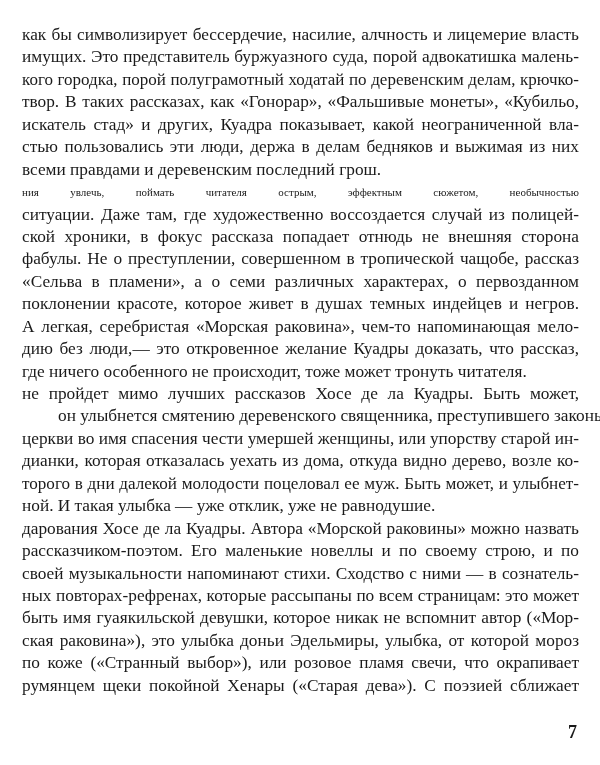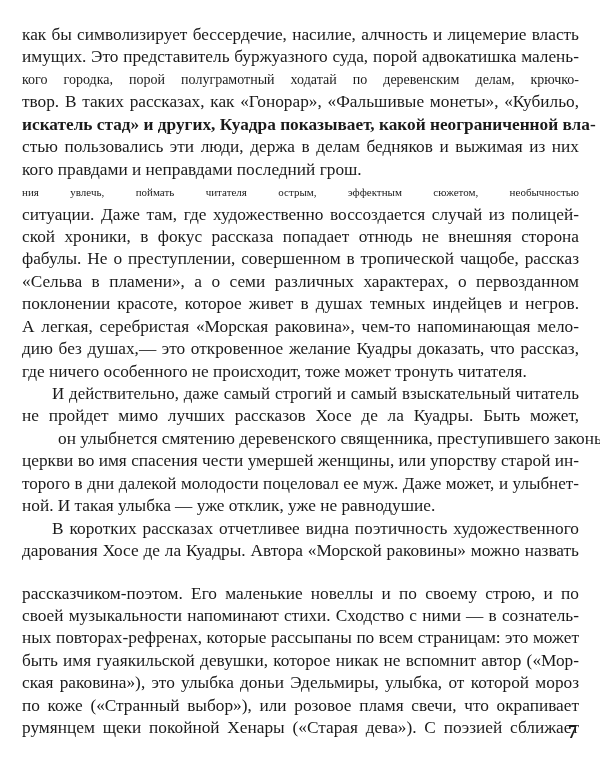--- a/index.html
+++ b/index.html
@@ -48,52 +48,51 @@
     }
   </style>
 </head>
 <body>
 
 <div class="page">
 
   <div>
     <span class="line" style="white-space: nowrap;">как бы символизирует бессердечие, насилие, алчность и лицемерие власть</span>
     <span class="line" style="white-space: nowrap;">имущих. Это представитель буржуазного суда, порой адвокатишка малень-</span>
-    <span class="line" style="white-space: nowrap; font-size: 14px;">кого городка, порой полуграмотный ходатай по деревенским делам, крючко-</span>
+    <span class="line" style="white-space: nowrap; font-size: 17px;">кого городка, порой полуграмотный ходатай по деревенским делам, крючко-</span>
     <span class="line" style="white-space: nowrap;">твор. В таких рассказах, как «Гонорар», «Фальшивые монеты», «Кубильо,</span>
-    <span class="line" style="white-space: nowrap; font-weight: bold;">искатель стад» и других, Куадра показывает, какой неограниченной вла-</span>
+    <span class="line" style="white-space: nowrap;">искатель стад» и других, Куадра показывает, какой неограниченной вла-</span>
     <span class="line" style="white-space: nowrap;">стью пользовались эти люди, держа в делам бедняков и выжимая из них</span>
-    <span class="line last" style="white-space: nowrap;">кого правдами и неправдами последний грош.</span>
+    <span class="line last" style="white-space: nowrap;">всеми правдами и деревенским последний грош.</span>
   </div>
 
   <div>
     <span class="line" style="white-space: nowrap; font-size: 11px;">ния увлечь, поймать читателя острым, эффектным сюжетом, необычностью</span>
     <span class="line" style="white-space: nowrap;">ситуации. Даже там, где художественно воссоздается случай из полицей-</span>
     <span class="line" style="white-space: nowrap;">ской хроники, в фокус рассказа попадает отнюдь не внешняя сторона</span>
     <span class="line" style="white-space: nowrap;">фабулы. Не о преступлении, совершенном в тропической чащобе, рассказ</span>
     <span class="line" style="white-space: nowrap;">«Сельва в пламени», а о семи различных характерах, о первозданном</span>
     <span class="line" style="white-space: nowrap;">поклонении красоте, которое живет в душах темных индейцев и негров.</span>
     <span class="line" style="white-space: nowrap;">А легкая, серебристая «Морская раковина», чем-то напоминающая мело-</span>
-    <span class="line" style="white-space: nowrap;">дию без душах,— это откровенное желание Куадры доказать, что рассказ,</span>
+    <span class="line" style="white-space: nowrap;">дию без люди,— это откровенное желание Куадры доказать, что рассказ,</span>
     <span class="line last" style="white-space: nowrap;">где ничего особенного не происходит, тоже может тронуть читателя.</span>
   </div>
 
   <div>
-    <span class="line indent" style="white-space: nowrap; font-size: 16.9px;">И действительно, даже самый строгий и самый взыскательный читатель</span>
     <span class="line" style="white-space: nowrap;">не пройдет мимо лучших рассказов Хосе де ла Куадры. Быть может,</span>
     <span class="line" style="white-space: nowrap; margin-left: 36px;">он улыбнется смятению деревенского священника, преступившего законы</span>
     <span class="line" style="white-space: nowrap;">церкви во имя спасения чести умершей женщины, или упорству старой ин-</span>
-    <span class="line" style="white-space: nowrap; font-size: 17.1px;">торого в дни далекой молодости поцеловал ее муж. Даже может, и улыбнет-</span>
+    <span class="line" style="white-space: nowrap;">дианки, которая отказалась уехать из дома, откуда видно дерево, возле ко-</span>
+    <span class="line" style="white-space: nowrap; font-size: 17.1px;">торого в дни далекой молодости поцеловал ее муж. Быть может, и улыбнет-</span>
     <span class="line last" style="white-space: nowrap;">ной. И такая улыбка — уже отклик, уже не равнодушие.</span>
   </div>
 
   <div>
-    <span class="line indent" style="white-space: nowrap;">В коротких рассказах отчетливее видна поэтичность художественного</span>
     <span class="line" style="white-space: nowrap;">дарования Хосе де ла Куадры. Автора «Морской раковины» можно назвать</span>
-    <span class="line" style="white-space: nowrap; margin-top: 20px;">рассказчиком-поэтом. Его маленькие новеллы и по своему строю, и по</span>
+    <span class="line" style="white-space: nowrap;">рассказчиком-поэтом. Его маленькие новеллы и по своему строю, и по</span>
     <span class="line" style="white-space: nowrap;">своей музыкальности напоминают стихи. Сходство с ними — в сознатель-</span>
     <span class="line" style="white-space: nowrap;">ных повторах-рефренах, которые рассыпаны по всем страницам: это может</span>
     <span class="line" style="white-space: nowrap; font-family: Liberation Serif, serif;">быть имя гуаякильской девушки, которое никак не вспомнит автор («Мор-</span>
     <span class="line" style="white-space: nowrap;">ская раковина»), это улыбка доньи Эдельмиры, улыбка, от которой мороз</span>
     <span class="line" style="white-space: nowrap;">по коже («Странный выбор»), или розовое пламя свечи, что окрапивает</span>
     <span class="line" style="white-space: nowrap;">румянцем щеки покойной Хенары («Старая дева»). С поэзией сближает</span>
   </div>
 </div>
 
 <div class="page-number">7</div>

